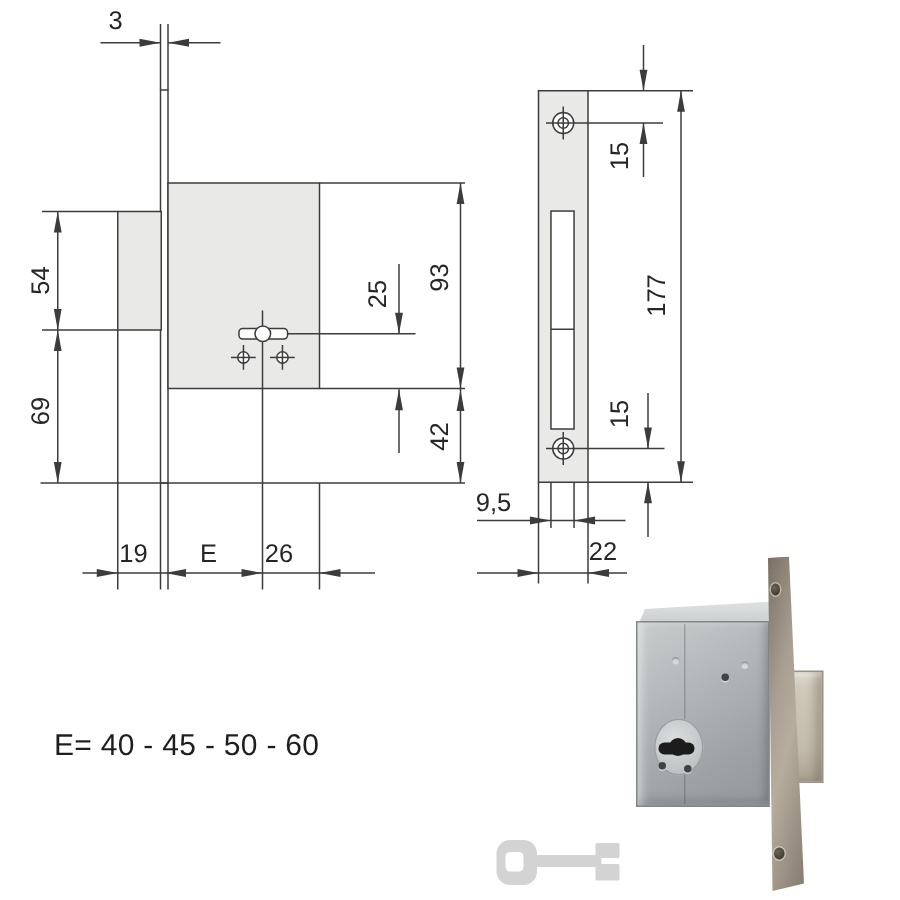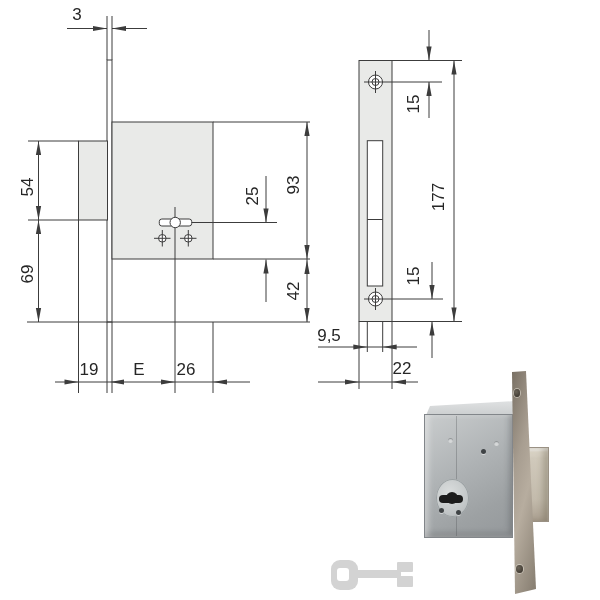--- a/index.html
+++ b/index.html
@@ -197,13 +197,14 @@
     <div class="ph plate"></div>
     <div class="ph screw s1"></div>
     <div class="ph screw s2"></div>
     <div class="ph keypart key-bow"></div>
     <div class="ph key-bow-hole"></div>
     <div class="ph keypart key-shaft"></div>
     <div class="ph keypart key-bit-up"></div>
     <div class="ph keypart key-bit-dn"></div>
   </div>
 
+  <div class="caption">E= 40 - 45 - 50 - 60</div>
 </div>
 
 </body></html>

